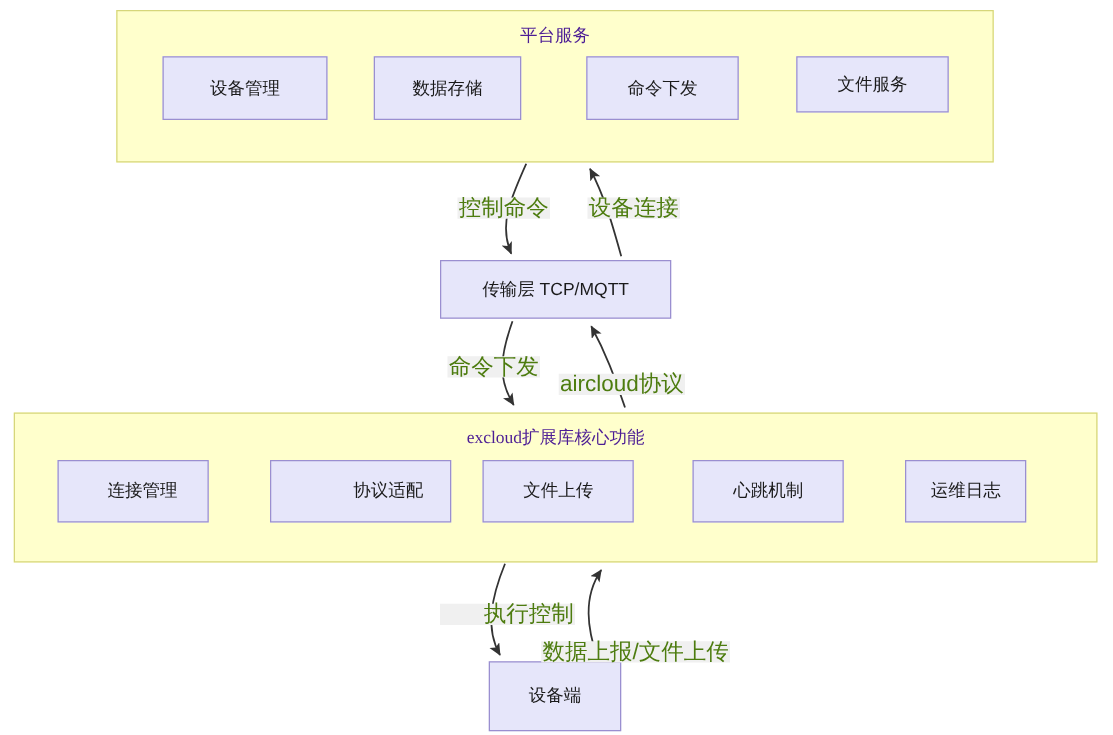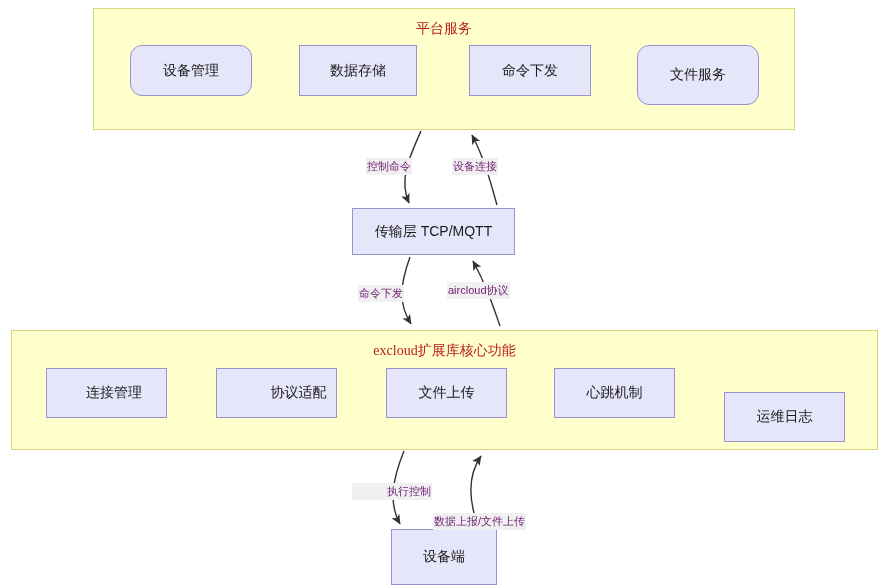--- a/index.html
+++ b/index.html
@@ -32,86 +32,86 @@
     background: #ffffcc;
     border: 1px solid #d6d67a;
     box-sizing: border-box;
   }
   .group-title {
     position: absolute;
     left: 0;
     right: 0;
     text-align: center;
     font-size: 14px;
-    color: #b91c1c;
+    color: #4c1d95;
     line-height: 16px;
   }
   .node {
     position: absolute;
     background: #e6e6fa;
     border: 1px solid #9a8fd0;
     box-sizing: border-box;
     display: flex;
     align-items: center;
     justify-content: center;
     font-size: 14px;
     color: #1a1a1a;
     text-align: center;
   }
   .edge-label {
     position: absolute;
     background: #f0f0f0;
-    font-size: 11px;
-    color: #701a75;
+    font-size: 18px;
+    color: #4d7c0f;
     line-height: 17px;
     padding: 0 1px;
     white-space: nowrap;
   }
 </style>
 </head>
 <body>
 
 <div id="canvas">
 
   <div class="group-box" style="left:93px; top:8px; width:702px; height:122px;">
     <div class="group-title" style="top:11px;">平台服务</div>
   </div>
-  <div class="node" style="left:130px; top:45px; width:122px; height:51px;border-radius:12px;">
+  <div class="node" style="left:130px; top:45px; width:132px; height:51px;">
     <span>设备管理</span>
   </div>
   <div class="node" style="left:299px; top:45px; width:118px; height:51px;">
     <span>数据存储</span>
   </div>
   <div class="node" style="left:469px; top:45px; width:122px; height:51px;">
     <span>命令下发</span>
   </div>
-  <div class="node" style="left:637px; top:45px; width:122px; height:60px;border-radius:12px;">
+  <div class="node" style="left:637px; top:45px; width:122px; height:45px;">
     <span>文件服务</span>
   </div>
 
-  <div class="node" style="left:352px; top:208px; width:163px; height:47px;">
+  <div class="node" style="left:352px; top:208px; width:185px; height:47px;">
     <span>传输层 TCP/MQTT</span>
   </div>
 
   <div class="group-box" style="left:11px; top:330px; width:867px; height:120px;">
     <div class="group-title" style="top:12px;font-family:Liberation Serif, serif;">excloud扩展库核心功能</div>
   </div>
   <div class="node" style="left:46px; top:368px; width:121px; height:50px;padding-left:15px;">
     <span>连接管理</span>
   </div>
-  <div class="node" style="left:216px; top:368px; width:121px; height:50px;padding-left:44px;">
+  <div class="node" style="left:216px; top:368px; width:145px; height:50px;padding-left:44px;">
     <span>协议适配</span>
   </div>
   <div class="node" style="left:386px; top:368px; width:121px; height:50px;">
     <span>文件上传</span>
   </div>
   <div class="node" style="left:554px; top:368px; width:121px; height:50px;">
     <span>心跳机制</span>
   </div>
-  <div class="node" style="left:724px; top:368px; width:121px; height:50px;margin-top:24px;">
+  <div class="node" style="left:724px; top:368px; width:97px; height:50px;">
     <span>运维日志</span>
   </div>
 
   <div class="node" style="left:391px; top:529px; width:106px; height:56px;text-align:right;">
     <span>设备端</span>
   </div>
 
   <svg class="edges" viewBox="0 0 890 588">
     <defs>
       <marker id="arrowhead" markerWidth="9" markerHeight="9" refX="6.5" refY="3.2" orient="auto" markerUnits="strokeWidth">
@@ -126,21 +126,21 @@
     <path d="M 410 257 C 400 285 398 303 411 324" fill="none" stroke="#333333" stroke-width="1.4" marker-end="url(#arrowhead)"></path>
 
     <path d="M 500 326 C 492 303 486 285 473 261" fill="none" stroke="#333333" stroke-width="1.4" marker-end="url(#arrowhead)"></path>
 
     <path d="M 404 451 C 393 478 388 503 400 524" fill="none" stroke="#333333" stroke-width="1.4" marker-end="url(#arrowhead)"></path>
 
     <path d="M 478 527 C 470 503 466 478 481 456" fill="none" stroke="#333333" stroke-width="1.4" marker-end="url(#arrowhead)"></path>
   </svg>
 
   <div class="edge-label" style="left:366px; top:158px;">控制命令</div>
-  <div class="edge-label" style="left:452px; top:158px;">设备连接</div>
+  <div class="edge-label" style="left:470px; top:158px;">设备连接</div>
 
   <div class="edge-label" style="left:358px; top:285px;">命令下发</div>
-  <div class="edge-label" style="left:447px; top:282px;">aircloud协议</div>
+  <div class="edge-label" style="left:447px; top:299px;">aircloud协议</div>
 
   <div class="edge-label" style="left:352px; top:483px;padding-left:35px;">执行控制</div>
   <div class="edge-label" style="left:433px; top:483px;margin-top:30px;">数据上报/文件上传</div>
 
 </div>
 
 </body></html>

